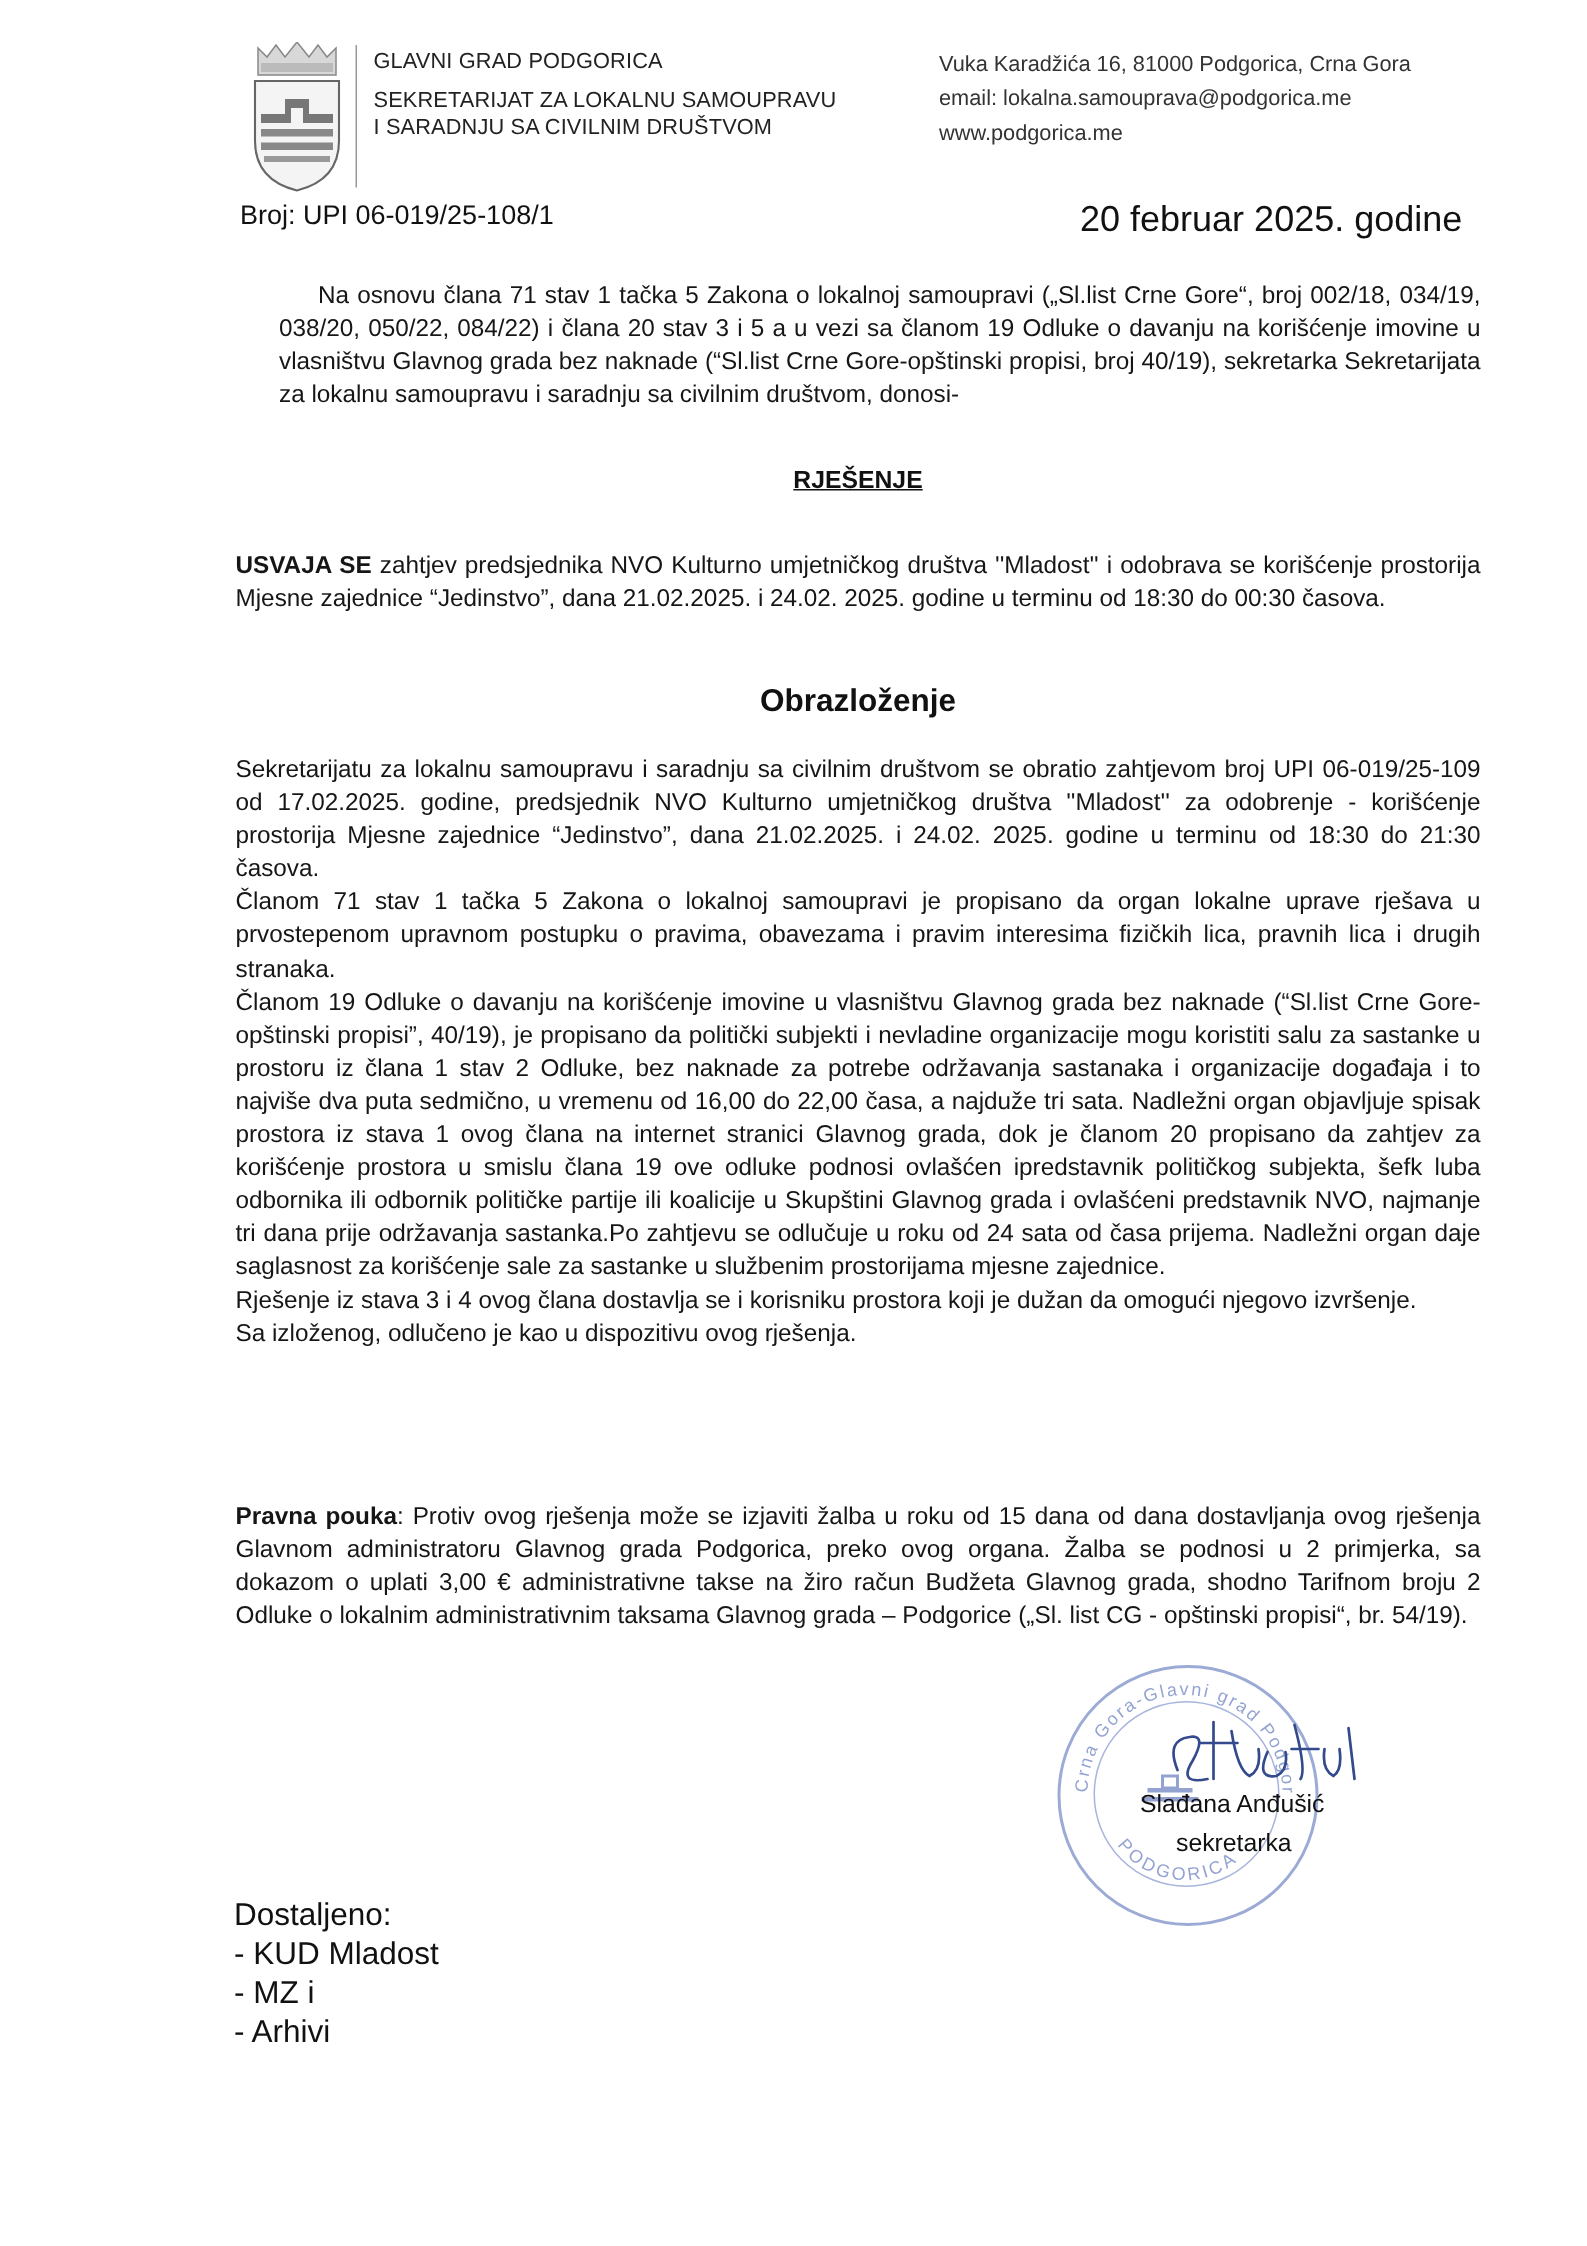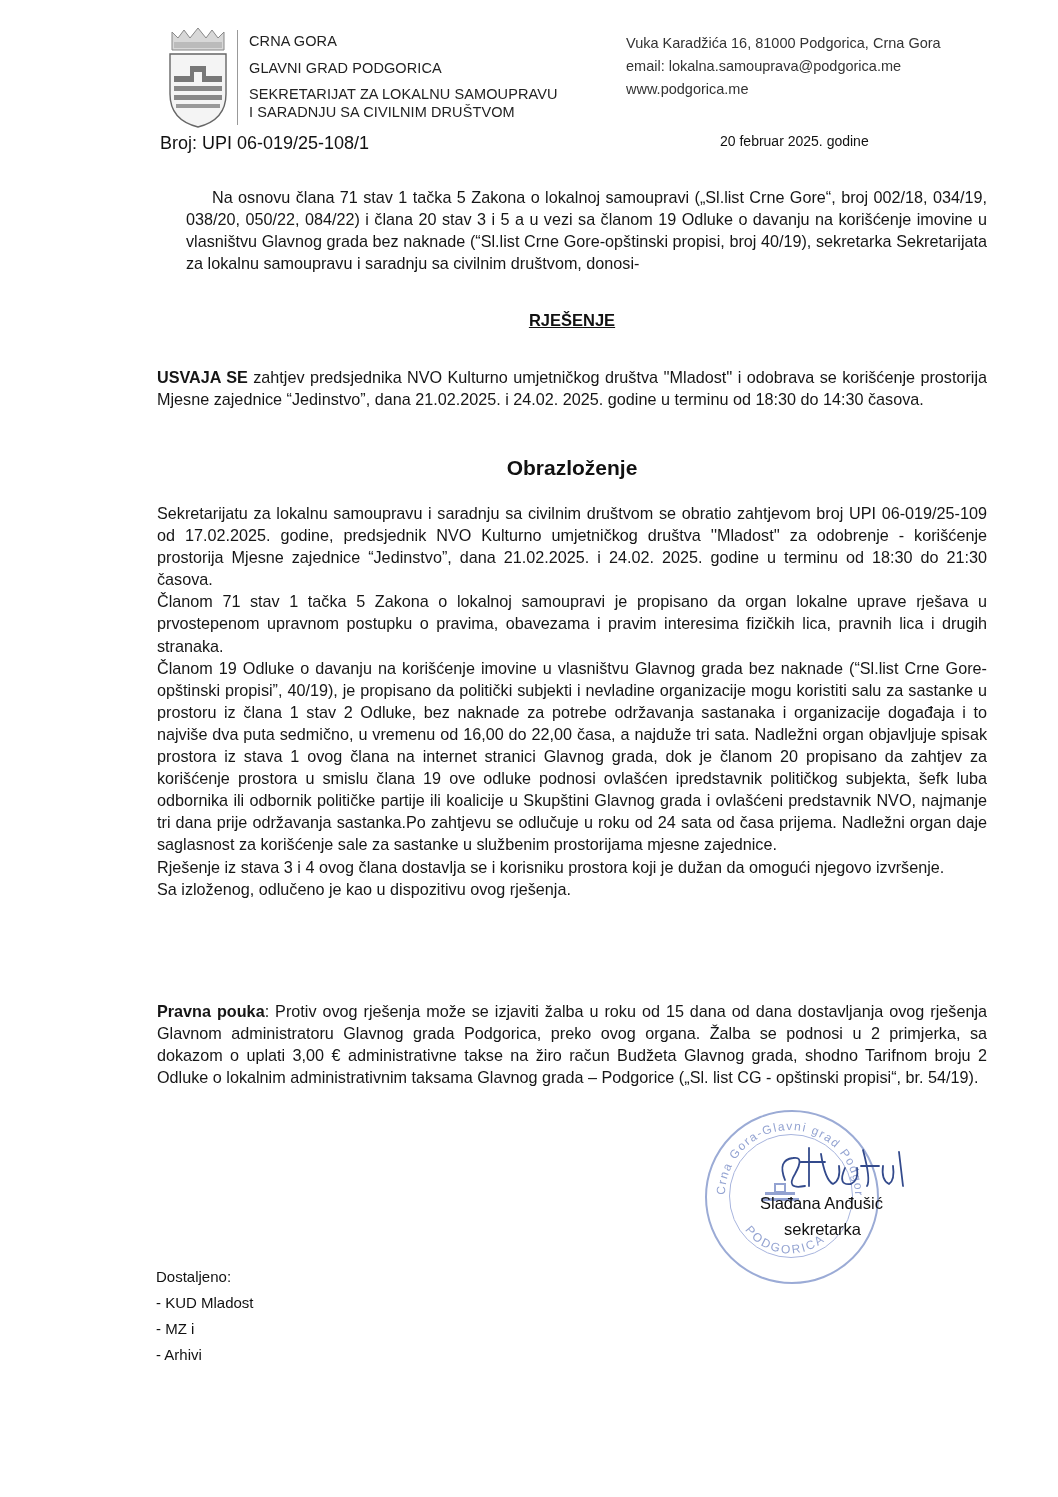--- a/index.html
+++ b/index.html
@@ -1,72 +1,71 @@
 <!DOCTYPE html>
 <html><head>
   <meta charset="utf-8">
   <style>
     html, body { margin: 0; padding: 0; background: #ffffff; }
     body { width: 1058px; height: 1497px; position: relative; overflow: hidden; color: #111; font-family: "Liberation Sans", sans-serif; }
     .abs { position: absolute; }
     .hdr-text { font-size: 14.5px; color: #222; line-height: 22px; letter-spacing: 0.1px; }
     .hdr-right { font-size: 14.5px; color: #333; line-height: 23px; }
     .ref { font-size: 18px; color: #111; }
-    .date { font-size: 14px; color: #111; }
+    .date { font-size: 24px; color: #111; }
     .body-text { font-family: "Liberation Sans", sans-serif; font-size: 16.2px; line-height: 22.1px; text-align: justify; color: #161616; }
     .heading { font-weight: bold; font-size: 16.5px; text-align: center; }
     .heading2 { font-size: 21px; font-weight: bold; text-align: center; }
     p { margin: 0; }
     .indent { text-indent: 26px; margin-left: 29px; }
     .b { font-weight: bold; }
     .vline { position: absolute; left: 237px; top: 30px; width: 1px; height: 95px; background: #999; }
     .stamp { position: absolute; left: 705px; top: 1110px; width: 170px; height: 170px; border: 2px solid #7a8fc8; border-radius: 50%; opacity: 0.75; }
     .stamp-inner { position: absolute; left: 22px; top: 22px; width: 122px; height: 122px; border: 1px solid #8a9bd2; border-radius: 50%; }
     .sig-block { font-size: 16.5px; color: #111; line-height: 26px; }
-    .dist { font-size: 15px; line-height: 26px; color: #111; }
+    .dist { font-size: 21px; line-height: 26px; color: #111; }
   </style>
 </head>
 <body>
 
 <div class="abs" style="left:166px; top:28px; width:64px; height:100px;">
   <svg width="64" height="100" viewBox="0 0 64 100">
     <path d="M6 4 L12 10 L18 2 L24 10 L32 0 L40 10 L46 2 L52 10 L58 4 L58 22 L6 22 Z" fill="#d8d8d8" stroke="#888" stroke-width="1"></path>
     <rect x="8" y="14" width="48" height="6" fill="#bbb"></rect>
     <path d="M4 26 L60 26 L60 66 Q60 92 32 99 Q4 92 4 66 Z" fill="#f4f4f4" stroke="#666" stroke-width="1.4"></path>
     <path d="M8 48 L24 48 L24 38 L40 38 L40 48 L56 48 L56 54 L36 54 L36 44 L28 44 L28 54 L8 54 Z" fill="#777"></path>
     <rect x="8" y="58" width="48" height="5" fill="#888"></rect>
     <rect x="8" y="67" width="48" height="5" fill="#888"></rect>
     <rect x="10" y="76" width="44" height="4" fill="#999"></rect>
   </svg>
 </div>
 <div class="vline"></div>
 
 <div class="abs hdr-text" style="left:249px; top:30px;">
-  <div style="margin-bottom:5px;">CRNA GORA</div>
   <div style="margin-bottom:6px;">GLAVNI GRAD PODGORICA</div>
   <div style="line-height:18px;">SEKRETARIJAT ZA LOKALNU SAMOUPRAVU</div>
   <div style="line-height:18px;">I SARADNJU SA CIVILNIM DRUŠTVOM</div>
 </div>
 
 <div class="abs hdr-right" style="left:626px; top:32px;">
   <div>Vuka Karadžića 16, 81000 Podgorica, Crna Gora</div>
   <div>email: lokalna.samouprava@podgorica.me</div>
   <div>www.podgorica.me</div>
 </div>
 
 <div class="abs ref" style="left:160px; top:133px;">Broj: UPI 06-019/25-108/1</div>
 <div class="abs date" style="left:720px; top:133px;">20 februar 2025. godine</div>
 
 <div class="abs body-text" style="left:157px; top:186px; width:830px;">
   <p class="indent">Na osnovu člana 71 stav 1 tačka 5 Zakona o lokalnoj samoupravi („Sl.list Crne Gore“, broj 002/18, 034/19, 038/20, 050/22, 084/22) i člana  20 stav 3 i 5 a u vezi sa članom 19 Odluke o davanju na korišćenje imovine u vlasništvu Glavnog grada bez naknade (“Sl.list Crne Gore-opštinski propisi, broj 40/19), sekretarka Sekretarijata za lokalnu samoupravu i saradnju sa civilnim društvom, donosi-</p>
 </div>
 
 <div class="abs heading" style="left:157px; top:311px; width:830px;text-decoration:underline;">RJEŠENJE</div>
 <div class="abs body-text" style="left:157px; top:366px; width:830px;">
-  <p><span class="b">USVAJA SE</span><span> zahtjev  predsjednika NVO Kulturno umjetničkog društva ''Mladost'' i odobrava se korišćenje prostorija Mjesne zajednice “Jedinstvo”, dana 21.02.2025. i 24.02. 2025. godine u terminu od 18:30 do 14:30 časova.</span></p>
+  <p><span class="b">USVAJA SE</span><span> zahtjev  predsjednika NVO Kulturno umjetničkog društva ''Mladost'' i odobrava se korišćenje prostorija Mjesne zajednice “Jedinstvo”, dana 21.02.2025. i 24.02. 2025. godine u terminu od 18:30 do 00:30 časova.</span></p>
 </div>
 
 <div class="abs heading2" style="left:157px; top:456px; width:830px;">Obrazloženje</div>
 <div class="abs body-text" style="left:157px; top:502px; width:830px;">
   <p>Sekretarijatu za lokalnu samoupravu i saradnju sa civilnim društvom se obratio zahtjevom broj UPI 06-019/25-109 od 17.02.2025. godine,  predsjednik NVO Kulturno umjetničkog društva ''Mladost'' za odobrenje -  korišćenje prostorija Mjesne zajednice “Jedinstvo”, dana 21.02.2025. i 24.02. 2025. godine u terminu od 18:30 do 21:30 časova.</p>
   <p>Članom 71 stav 1 tačka 5  Zakona o lokalnoj samoupravi je propisano da organ lokalne uprave rješava u prvostepenom upravnom postupku o pravima, obavezama i pravim interesima fizičkih lica, pravnih lica i drugih stranaka.</p>
   <p>Članom 19 Odluke o davanju na korišćenje imovine u vlasništvu Glavnog grada bez naknade (“Sl.list Crne Gore-opštinski propisi”, 40/19),  je propisano da politički subjekti i nevladine organizacije mogu koristiti salu za sastanke u prostoru iz člana 1 stav 2 Odluke, bez naknade za potrebe održavanja sastanaka i organizacije događaja i to najviše dva puta sedmično, u vremenu od 16,00 do 22,00 časa, a najduže tri sata. Nadležni organ objavljuje spisak prostora iz stava 1 ovog člana na internet stranici Glavnog grada, dok je članom 20 propisano  da zahtjev za korišćenje prostora u smislu člana 19 ove odluke podnosi ovlašćen ipredstavnik političkog subjekta, šefk luba odbornika ili odbornik političke partije ili koalicije u Skupštini Glavnog grada i ovlašćeni predstavnik NVO, najmanje tri dana prije održavanja sastanka.Po zahtjevu se odlučuje u roku od 24 sata od časa prijema. Nadležni organ daje saglasnost za korišćenje sale za sastanke u službenim prostorijama mjesne zajednice.</p>
   <p>Rješenje iz stava 3 i 4 ovog člana dostavlja se i korisniku prostora koji je dužan da omogući njegovo izvršenje.</p>
   <p>Sa izloženog, odlučeno je kao u dispozitivu ovog rješenja.</p>
 </div>

